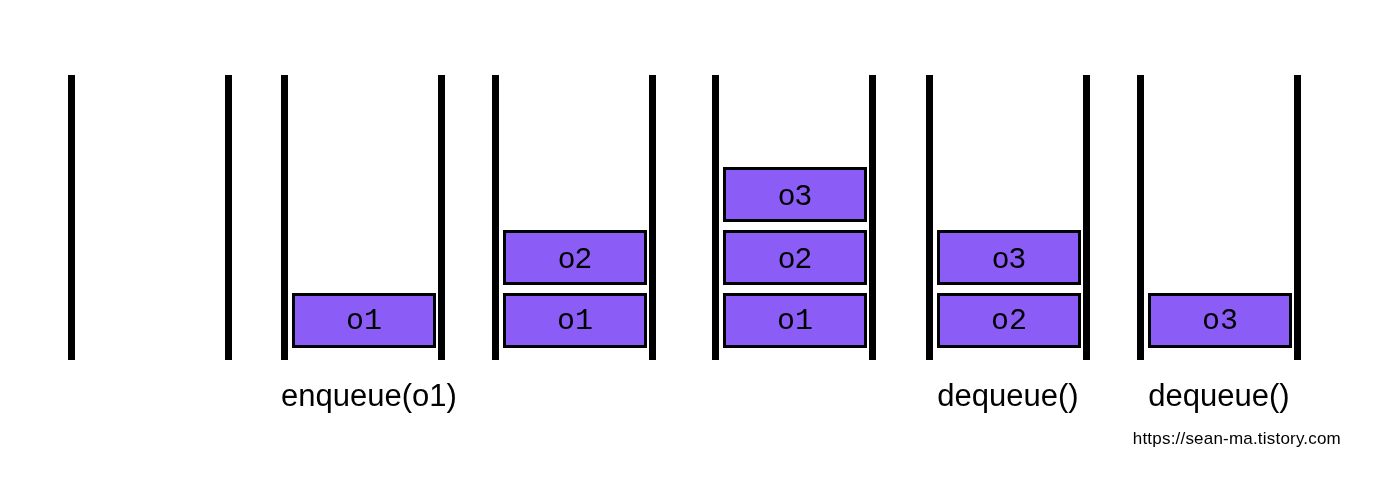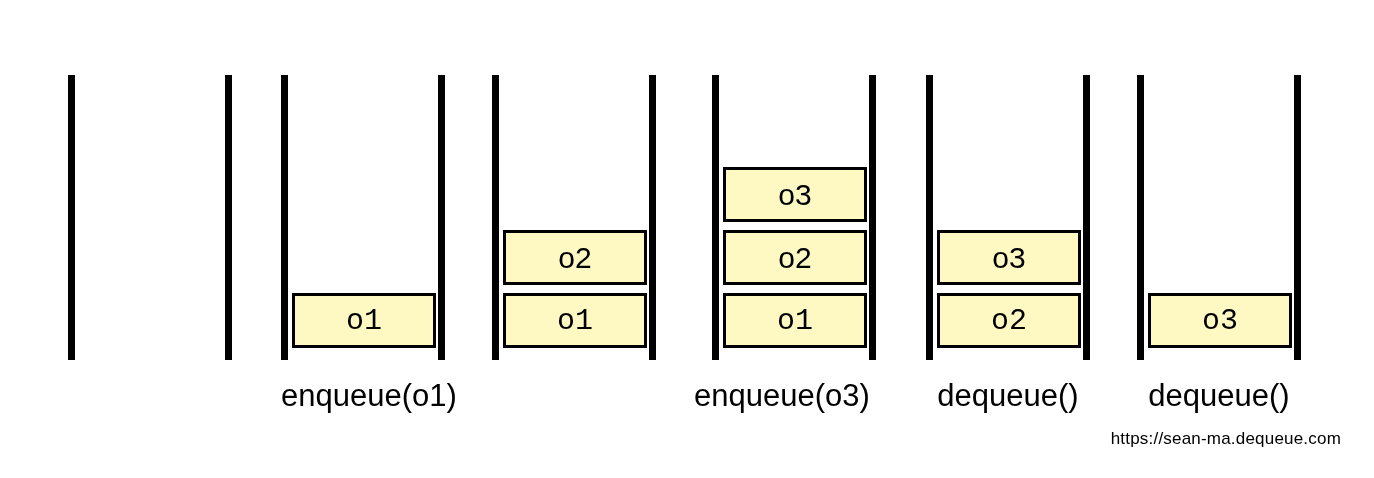--- a/index.html
+++ b/index.html
@@ -39,21 +39,21 @@
   }
   .wall-left  { left: 0; }
   .wall-right { right: 0; }
 
   .item {
     position: absolute;
     left: 11px;
     width: 138px;
     height: 49px;
     border: 3px solid #000000;
-    background: #fef9c3;
+    background: #8b5cf6;
     display: flex;
     align-items: center;
     justify-content: center;
     font-size: 30px;
     line-height: 1;
     text-align: right;
   }
   .r0 { bottom: 12px; font-family: Liberation Mono, monospace; }
   .r1 { bottom: 75px; }
   .r2 { bottom: 138px; }
@@ -102,33 +102,32 @@
     <div class="item r0">o1</div>
     <div class="item r1">o2</div>
   </div>
 
   <div class="queue q3">
     <div class="wall wall-left"></div>
     <div class="wall wall-right"></div>
     <div class="item r0">o1</div>
     <div class="item r1">o2</div>
     <div class="item r2">o3</div>
-    <div class="op-label">enqueue(o3)</div>
   </div>
 
   <div class="queue q4">
     <div class="wall wall-left"></div>
     <div class="wall wall-right"></div>
     <div class="item r0">o2</div>
     <div class="item r1">o3</div>
     <div class="op-label">dequeue()</div>
   </div>
 
   <div class="queue q5">
     <div class="wall wall-left"></div>
     <div class="wall wall-right"></div>
     <div class="item r0">o3</div>
     <div class="op-label">dequeue()</div>
   </div>
 
-  <div class="watermark">https://sean-ma.dequeue.com</div>
+  <div class="watermark">https://sean-ma.tistory.com</div>
 
 </div>
 
 </body></html>

